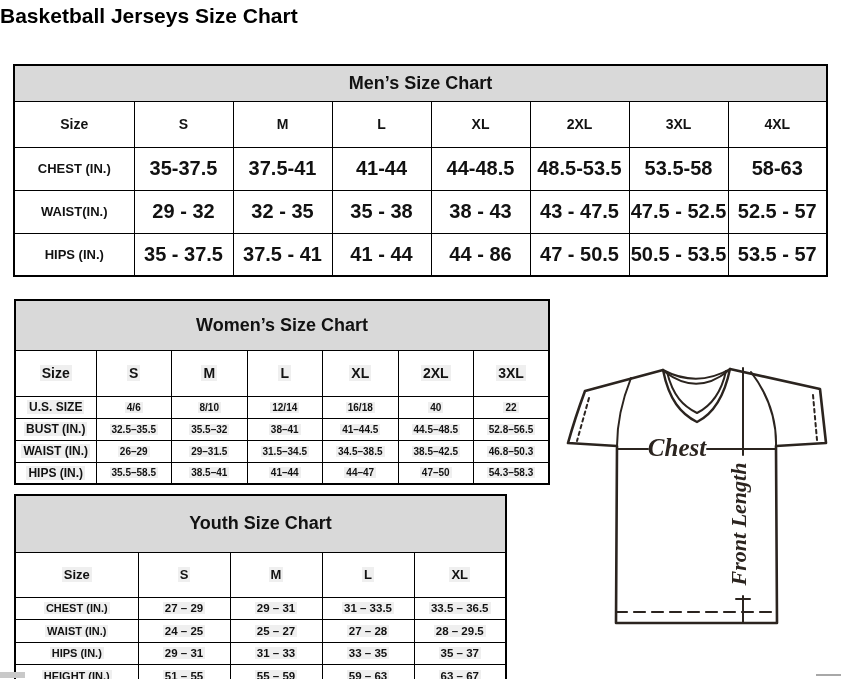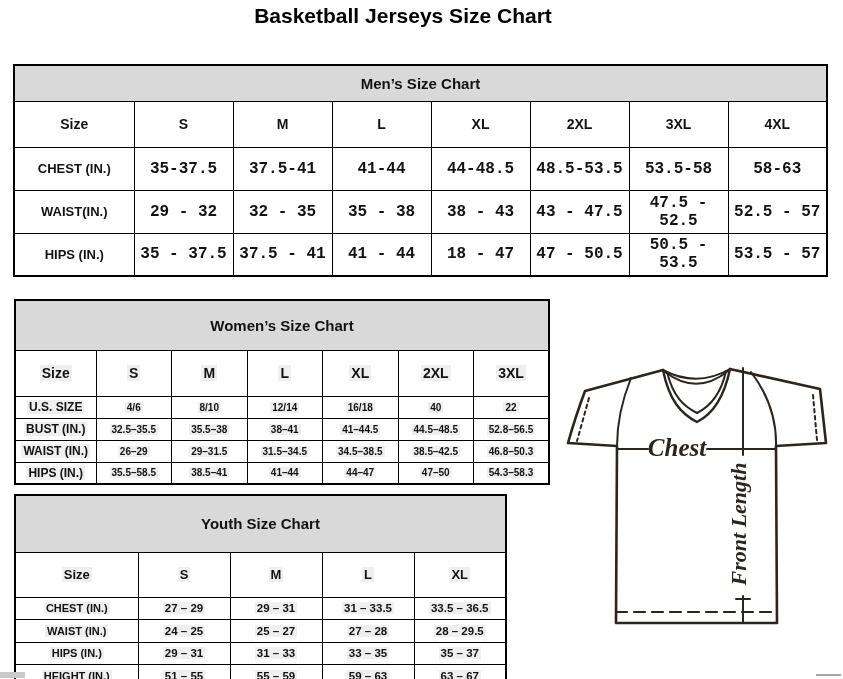--- a/index.html
+++ b/index.html
@@ -2,40 +2,40 @@
 <html><head>
 <meta charset="utf-8">
 <style>
   html,body{margin:0;padding:0;}
   body{
     width:843px;height:679px;position:relative;background:#ffffff;
     font-family:"Liberation Sans","DejaVu Sans",sans-serif;color:#111;
     overflow:hidden;
   }
   .page-title{
-    position:absolute;top:4px;left:0;width:806px;text-align:center;
+    position:absolute;top:4px;left:0;width:806px;
     font-size:21px;font-weight:bold;color:#000;
   }
   table.size-table{
     position:absolute;border-collapse:collapse;table-layout:fixed;
     border:2px solid #000;background:#fff;
   }
   table.size-table th,table.size-table td{
     border:1px solid #000;text-align:center;vertical-align:middle;
     font-weight:bold;padding:0;color:#121212;
   }
-  th.sec-title{background:#d9d9d9;font-size:15px;color:#000;}
+  th.sec-title{background:#d9d9d9;font-size:18px;color:#000;}
   
   #mens{left:13px;top:64px;width:815px;}
   #mens tr.r-title{height:36px;}
   #mens tr.r-size{height:46px;}
   #mens tr.r-data{height:43px;}
   #mens tr.r-size th{font-size:14px;}
   #mens tr.r-data th{font-size:13px;}
-  #mens tr.r-data td{font-size:16px;font-family:Liberation Mono, monospace;}
+  #mens tr.r-data td{font-size:20px;}
   
   #womens{left:14px;top:299px;width:536px;}
   #womens tr.r-title{height:50px;}
   #womens tr.r-size{height:46px;}
   #womens tr.r-data{height:22px;}
   #womens tr.r-size th{font-size:14px;}
   #womens tr.r-data th{font-size:12px;}
   #womens tr.r-data td{font-size:10px;}
   
   #youth{left:14px;top:494px;width:493px;}
@@ -104,21 +104,21 @@
       <td>38 - 43</td>
       <td>43 - 47.5</td>
       <td>47.5 - 52.5</td>
       <td>52.5 - 57</td>
     </tr>
     <tr class="r-data">
       <th>HIPS (IN.)</th>
       <td>35 - 37.5</td>
       <td>37.5 - 41</td>
       <td>41 - 44</td>
-      <td>18 - 47</td>
+      <td>44 - 86</td>
       <td>47 - 50.5</td>
       <td>50.5 - 53.5</td>
       <td>53.5 - 57</td>
     </tr>
   </tbody>
 </table>
 
 <table class="size-table" id="womens">
   <colgroup>
       <col style="width:81px">
@@ -147,21 +147,21 @@
       <td><span class="hl">4/6</span></td>
       <td><span class="hl">8/10</span></td>
       <td><span class="hl">12/14</span></td>
       <td><span class="hl">16/18</span></td>
       <td><span class="hl">40</span></td>
       <td><span class="hl">22</span></td>
     </tr>
     <tr class="r-data">
       <th><span class="hl">BUST (IN.)</span></th>
       <td><span class="hl">32.5–35.5</span></td>
-      <td><span class="hl">35.5–38</span></td>
+      <td><span class="hl">35.5–32</span></td>
       <td><span class="hl">38–41</span></td>
       <td><span class="hl">41–44.5</span></td>
       <td><span class="hl">44.5–48.5</span></td>
       <td><span class="hl">52.8–56.5</span></td>
     </tr>
     <tr class="r-data">
       <th><span class="hl">WAIST (IN.)</span></th>
       <td><span class="hl">26–29</span></td>
       <td><span class="hl">29–31.5</span></td>
       <td><span class="hl">31.5–34.5</span></td>

